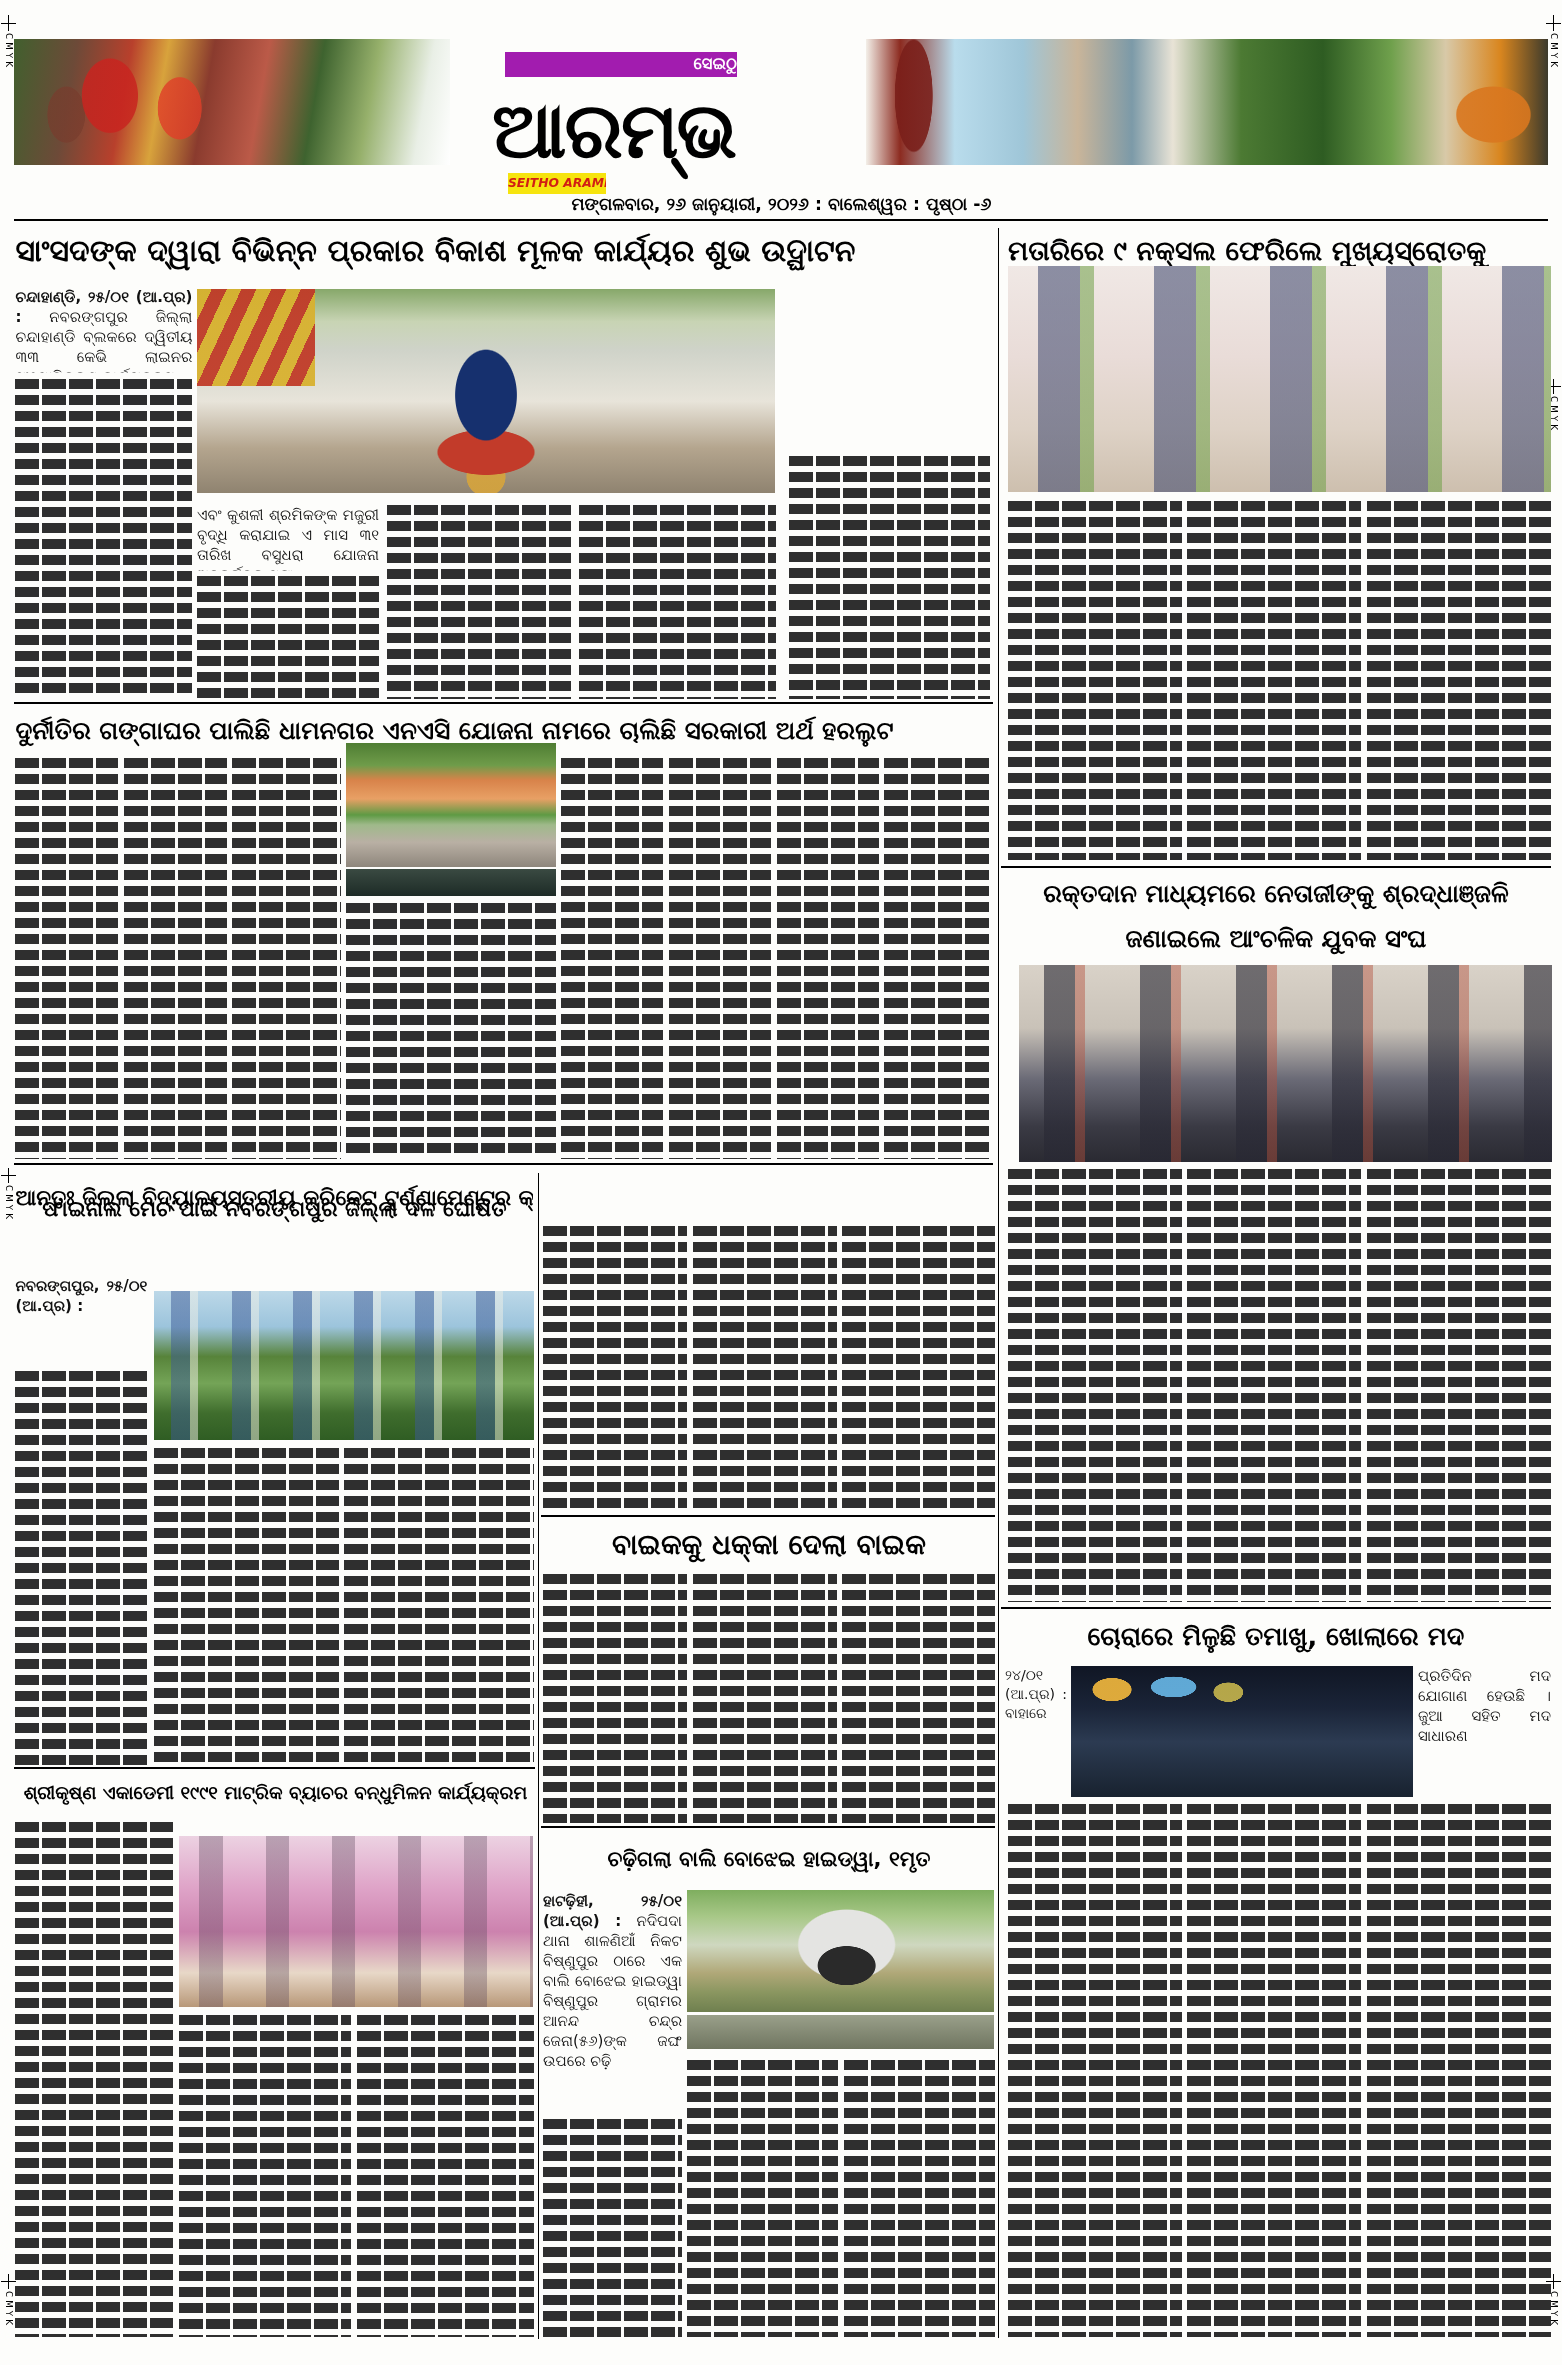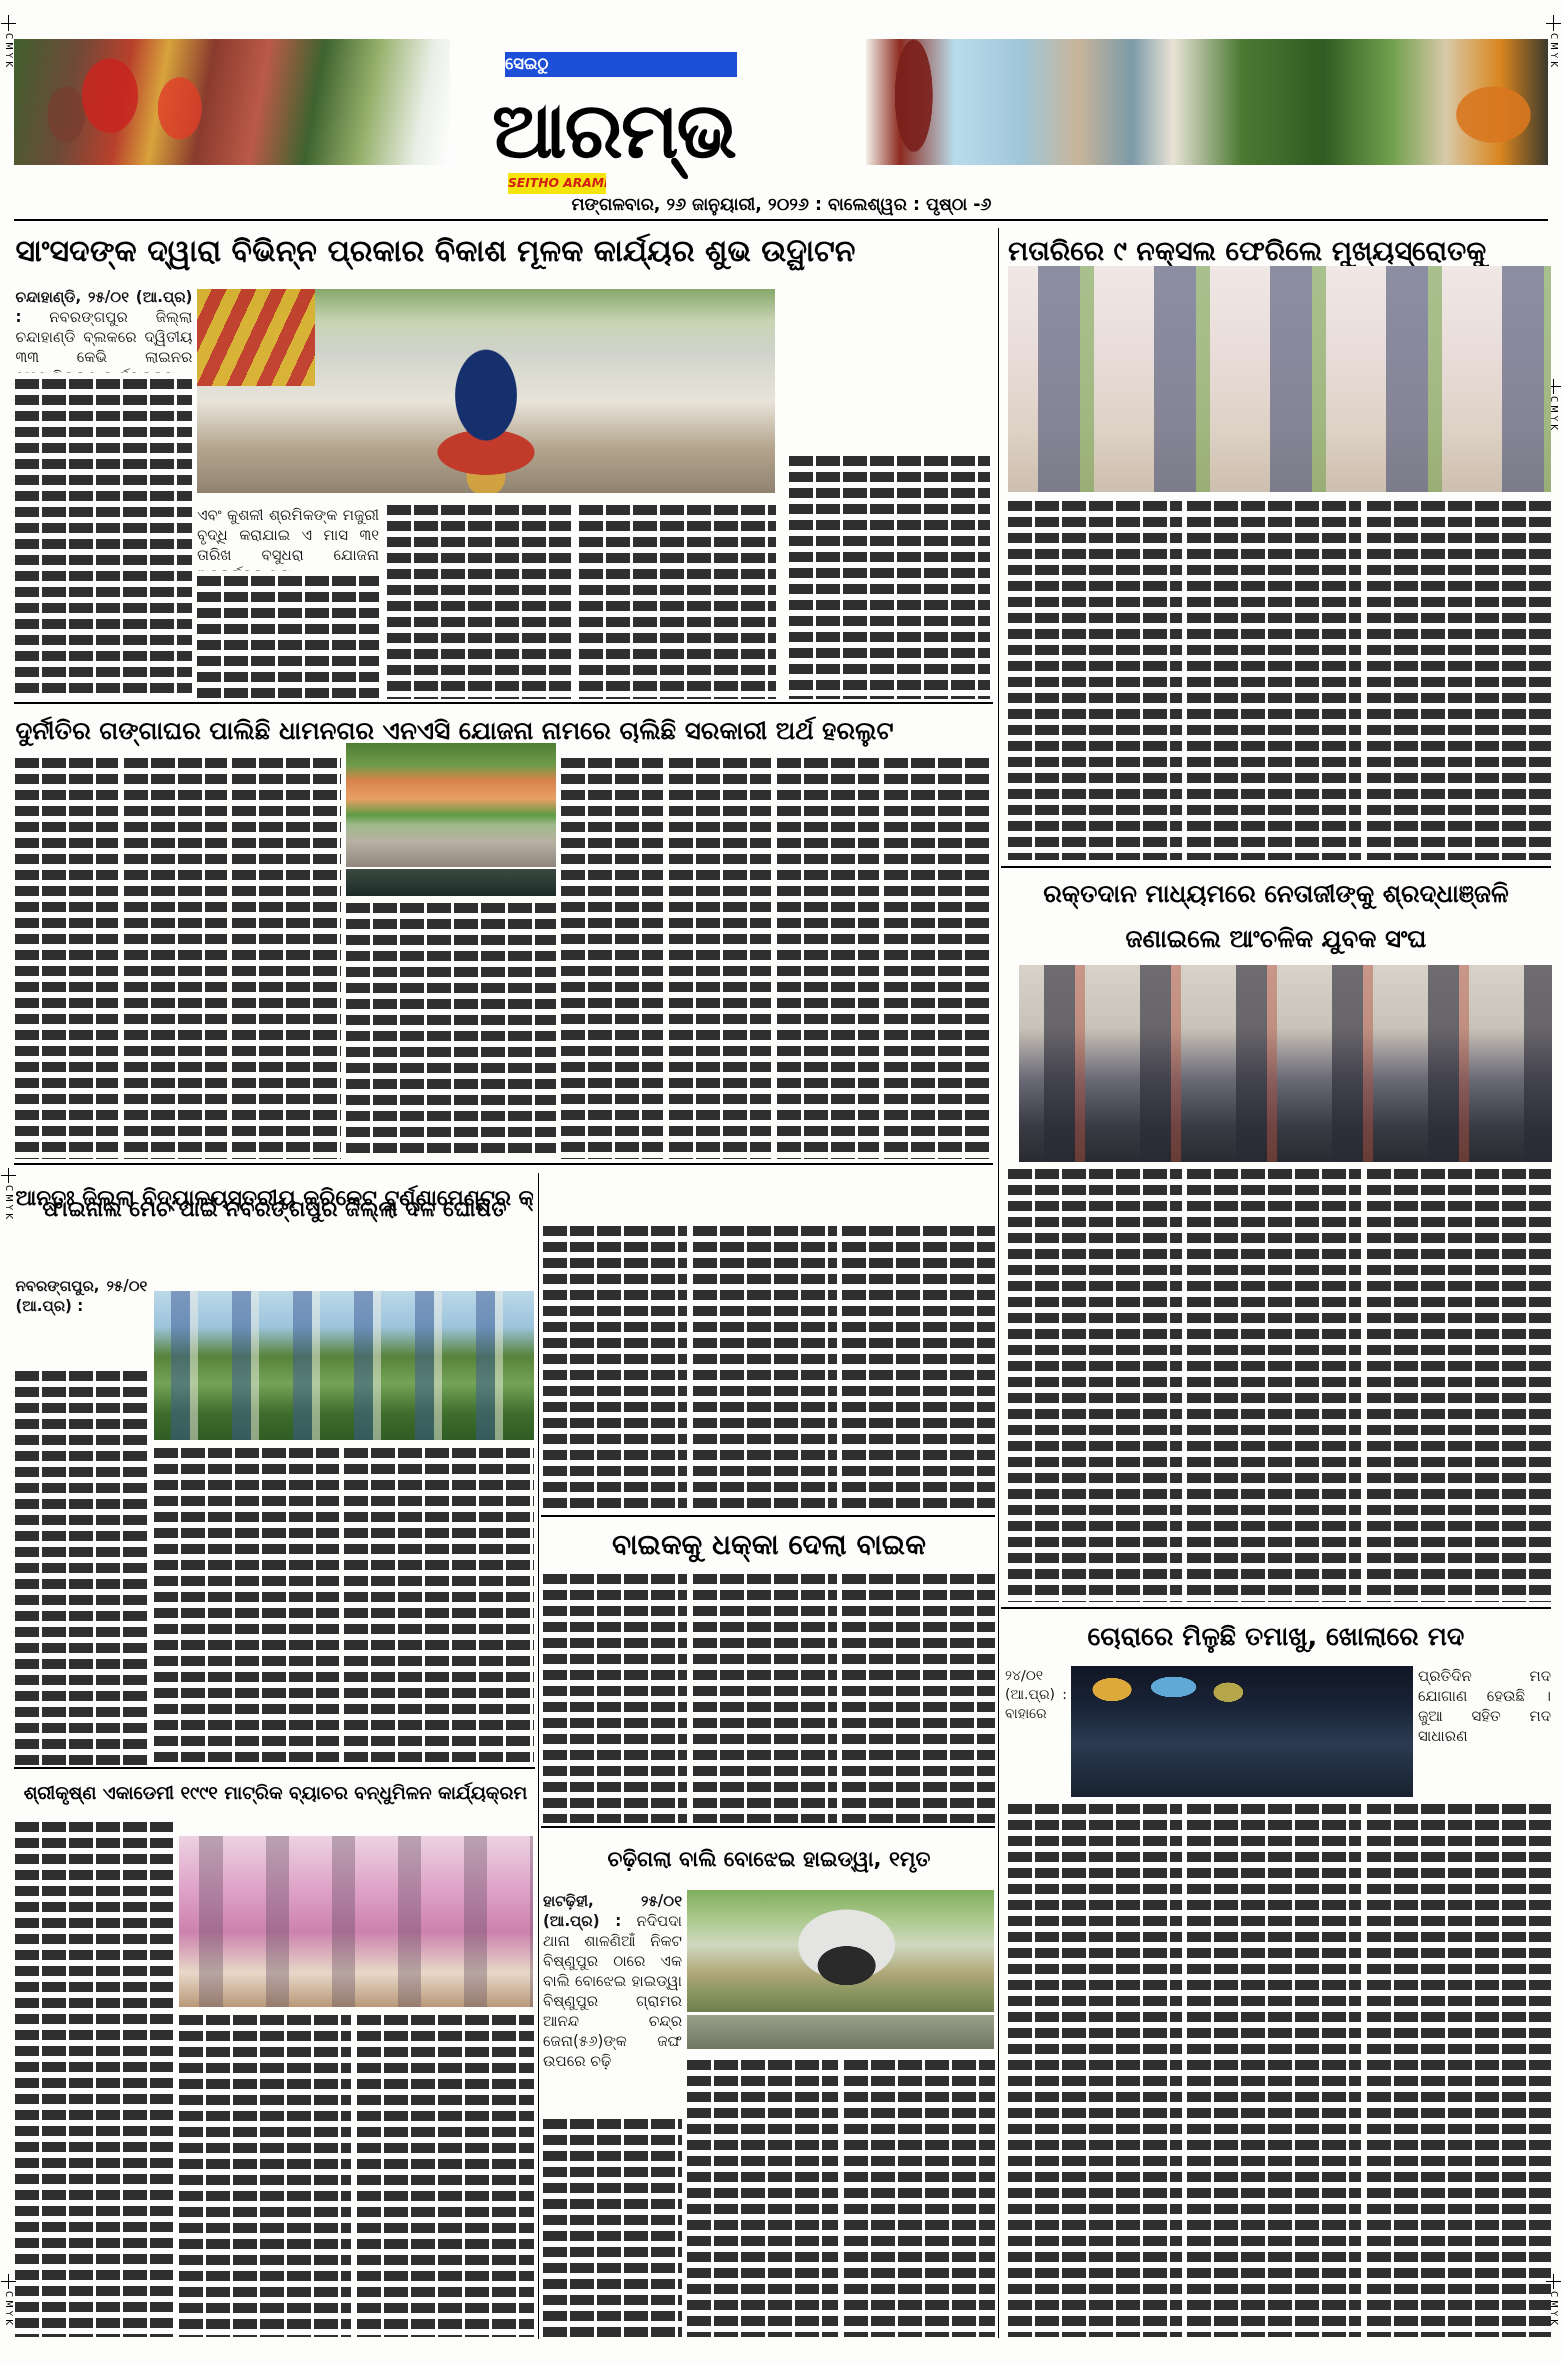--- a/index.html
+++ b/index.html
@@ -16,21 +16,21 @@
     background-image:
       repeating-linear-gradient(90deg, rgba(253,253,251,0) 0 23.6px, rgba(253,253,251,1) 23.6px 27px),
       repeating-linear-gradient(180deg,#191919 0 10.2px, rgba(0,0,0,0) 10.2px 16px);
     opacity:.9;}
   .regmark{position:absolute;width:15.4px;font-size:8.7px;line-height:13.3px;text-align:center;color:#000;}
   .regmark .cross{position:relative;width:15.4px;height:15.4px;margin-bottom:2px;}
   .regmark .cross i{position:absolute;background:#000;display:block;}
   .regmark .cross i.h{left:0;top:7.2px;width:15.4px;height:1px;}
   .regmark .cross i.v{left:7.2px;top:0;width:1px;height:15.4px;}
   .regmark .letters{writing-mode:vertical-rl;letter-spacing:3.1px;margin:0 auto;}
-  .masthead-bar{position:absolute;background:#1d4ed8;color:#fff;text-align:left;font-weight:bold;}
+  .masthead-bar{position:absolute;background:#a21caf;color:#fff;text-align:right;font-weight:bold;}
   .masthead-title{position:absolute;font-weight:bold;text-align:left;letter-spacing:-2px;overflow:visible;}
   .masthead-badge{position:absolute;background:#f6e40e;color:#d21e14;font-weight:bold;font-style:italic;
                   text-align:center;overflow:hidden;white-space:nowrap;}
   .dateline{position:absolute;left:0;width:1563px;text-align:center;font-size:17.4px;font-weight:bold;}
 </style>
 </head>
 <body>
 
 <div class="page">
 

